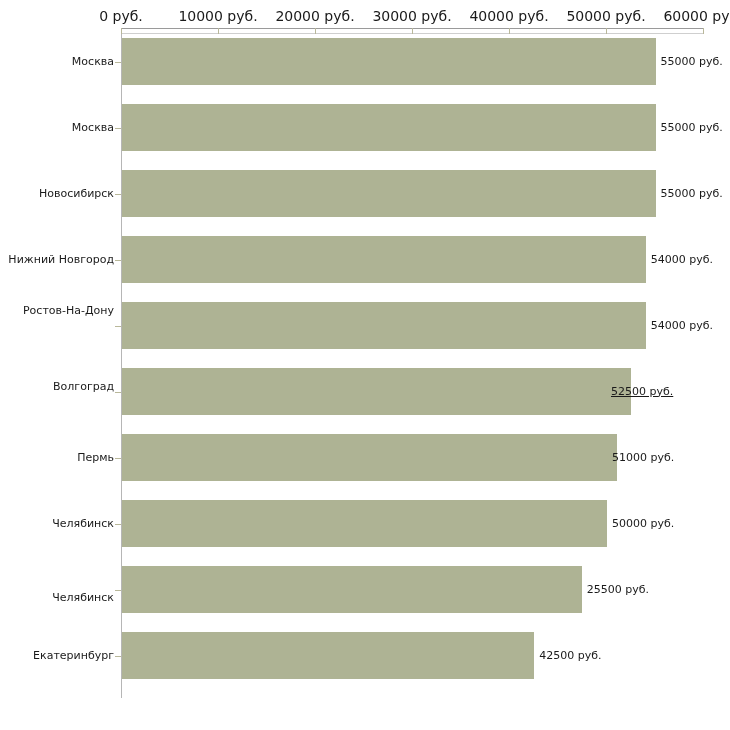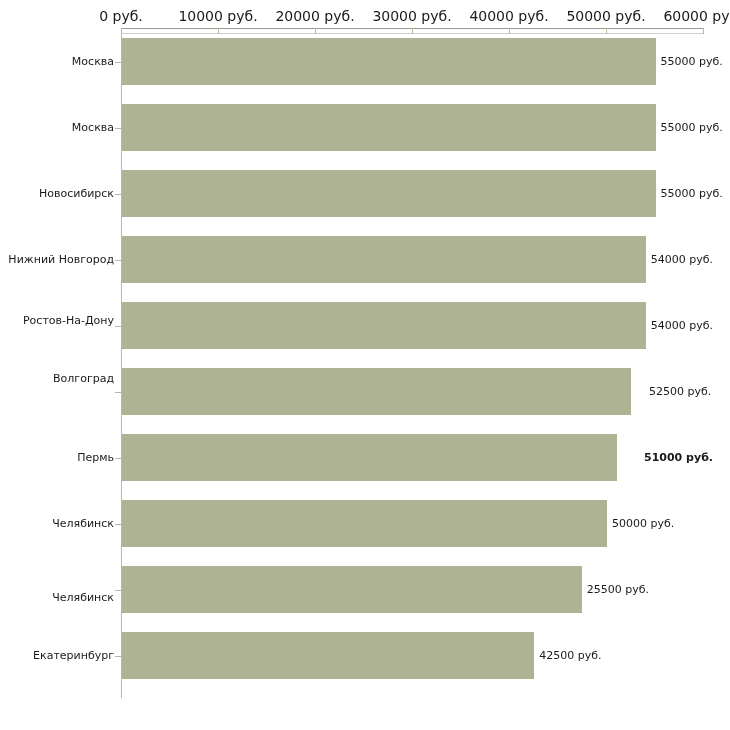--- a/index.html
+++ b/index.html
@@ -132,30 +132,30 @@
       <div class="bar" title="Новосибирск: 55000 руб." style="top: 170px; width: 533.5px; background: rgb(174, 179, 148);"></div>
       <div class="y-tick" style="top: 193.5px;"></div>
       <div class="cat-label" style="top: 193.5px;">Новосибирск</div>
       <div class="bar-value" style="top: 193.5px; left: 660.5px;">55000 руб.</div>
       <div class="bar" title="Нижний Новгород: 54000 руб." style="top: 236px; width: 523.8px; background: rgb(174, 179, 148);"></div>
       <div class="y-tick" style="top: 259.5px;"></div>
       <div class="cat-label" style="top: 259.5px;">Нижний Новгород</div>
       <div class="bar-value" style="top: 259.5px; left: 650.8px;">54000 руб.</div>
       <div class="bar" title="Ростов-На-Дону: 54000 руб." style="top: 302px; width: 523.8px; background: rgb(174, 179, 148);"></div>
       <div class="y-tick" style="top: 325.5px;"></div>
-      <div class="cat-label" style="top: 321px;">Ростов-На-Дону</div>
+      <div class="cat-label" style="top: 311px;">Ростов-На-Дону</div>
       <div class="bar-value" style="top: 325.5px; left: 650.8px;">54000 руб.</div>
       <div class="bar" title="Волгоград: 52500 руб." style="top: 368px; width: 509.25px; background: rgb(174, 179, 148);"></div>
       <div class="y-tick" style="top: 391.5px;"></div>
-      <div class="cat-label" style="top: 379px;">Волгоград</div>
-      <div class="bar-value" style="top: 391.5px; left: 649px;">52500 руб.</div>
+      <div class="cat-label" style="top: 387px;">Волгоград</div>
+      <div class="bar-value" style="top: 391.5px; left: 611px; text-decoration: underline;">52500 руб.</div>
       <div class="bar" title="Самара: 51000 руб." style="top: 434px; width: 494.7px; background: rgb(174, 179, 148);"></div>
       <div class="y-tick" style="top: 457.5px;"></div>
       <div class="cat-label" style="top: 457.5px;">Пермь</div>
-      <div class="bar-value" style="top: 457.5px; left: 644px; font-weight: bold;">51000 руб.</div>
+      <div class="bar-value" style="top: 457.5px; left: 612px;">51000 руб.</div>
       <div class="bar" title="Красноярск: 50000 руб." style="top: 500px; width: 485px; background: rgb(174, 179, 148);"></div>
       <div class="y-tick" style="top: 523.5px;"></div>
       <div class="cat-label" style="top: 523.5px;">Челябинск</div>
       <div class="bar-value" style="top: 523.5px; left: 612px;">50000 руб.</div>
       <div class="bar" title="Челябинск: 47400 руб." style="top: 566px; width: 459.78px; background: rgb(174, 179, 148);"></div>
       <div class="y-tick" style="top: 589.5px;"></div>
       <div class="cat-label" style="top: 598px;">Челябинск</div>
       <div class="bar-value" style="top: 589.5px; left: 586.78px;">25500 руб.</div>
       <div class="bar" title="Екатеринбург: 42500 руб." style="top: 632px; width: 412.25px; background: rgb(174, 179, 148);"></div>
       <div class="y-tick" style="top: 655.5px;"></div>

